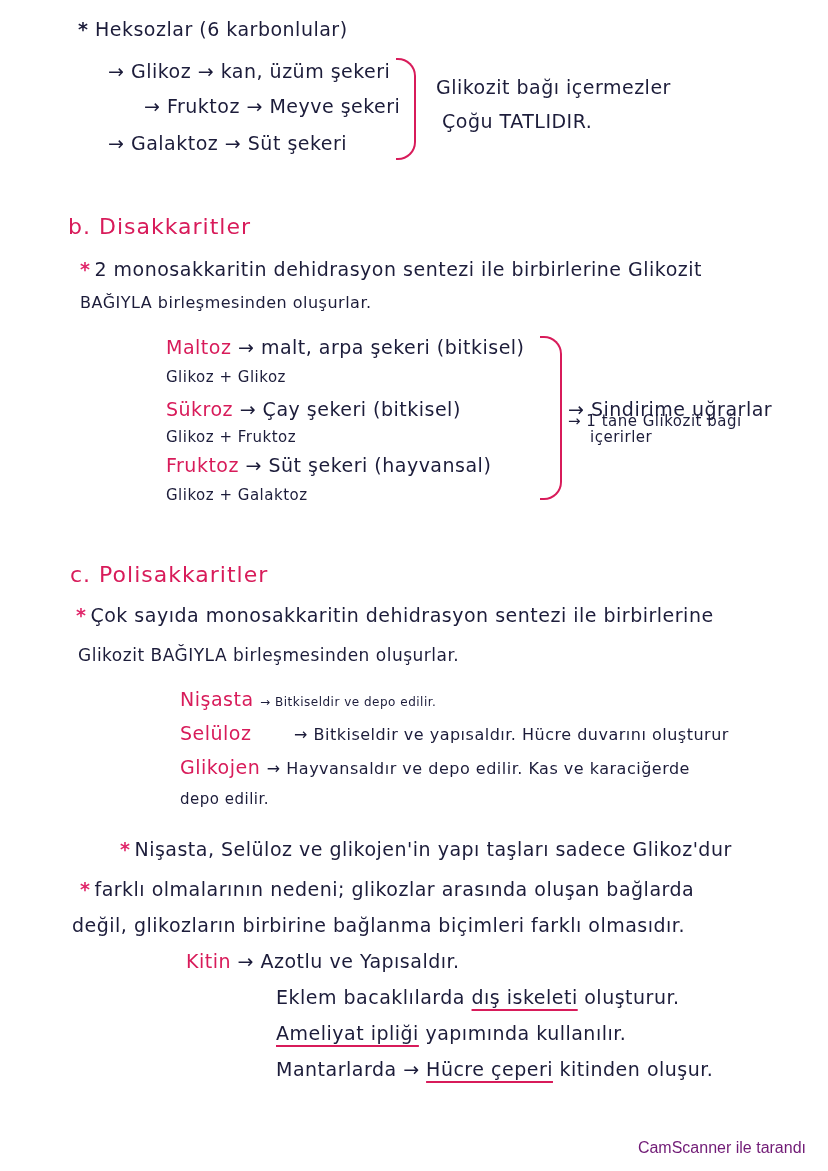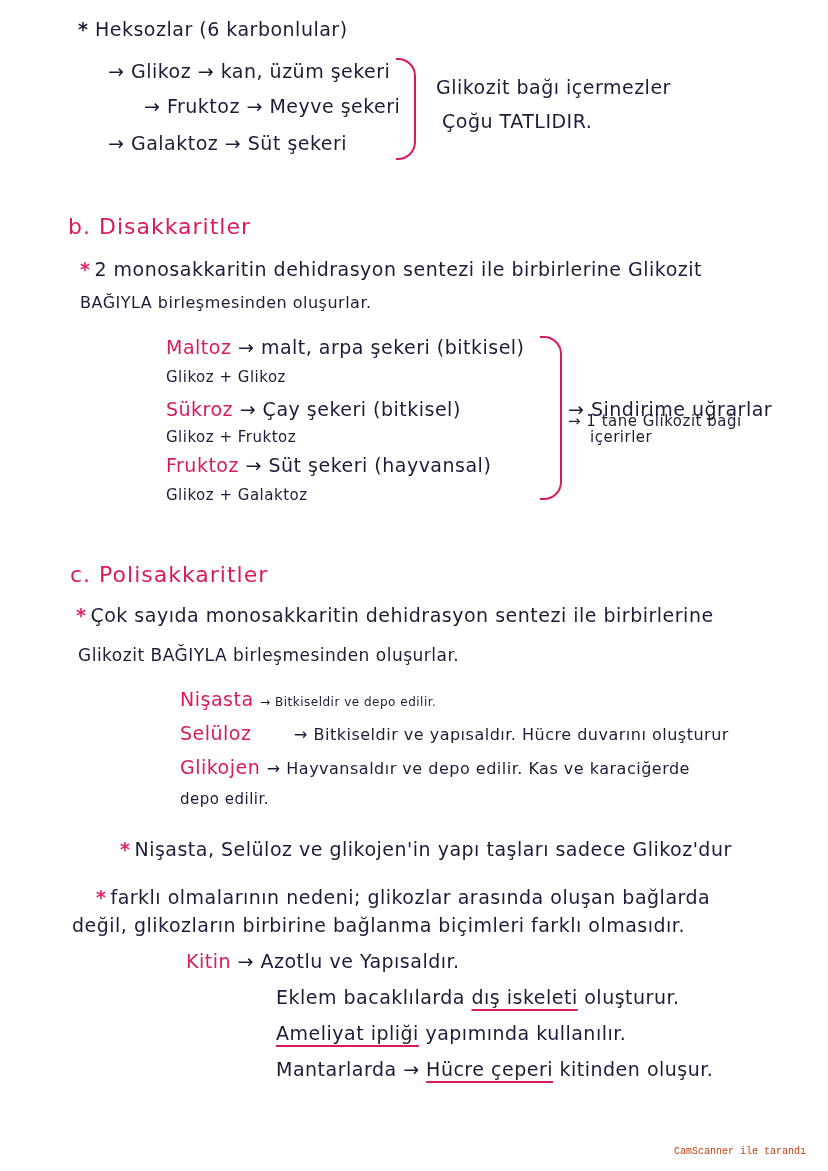--- a/index.html
+++ b/index.html
@@ -11,21 +11,21 @@
   .ink { color:#1c1c3a; }
   .pink { color:#d81b5a; }
   .star { color:#e0266a; font-weight:bold; margin-right:4px; }
   .heading { font-size:22px; letter-spacing:1px; }
   .sub { font-size:15px; }
   .ul { text-decoration: underline; text-decoration-color:#d81b5a; text-decoration-thickness:2px; text-underline-offset:5px; }
   .brace {
     position:absolute; border:2px solid #d81b5a; border-left:none;
     border-radius:0 18px 18px 0;
   }
-  .footer { position:absolute; right:22px; bottom:14px; font-family:Liberation Mono, monospace; font-size:10px; color:#c2410c; }
+  .footer { position:absolute; right:22px; bottom:14px; font-family:Liberation Sans, sans-serif; font-size:16px; color:#701a75; }
 </style>
 </head>
 <body>
 
 <div class="line ink" style="left:78px;top:18px;"><span class="ink" style="font-weight:bold;">*</span> <span>Heksozlar (6 karbonlular)</span></div>
 <div class="line ink" style="left:108px;top:60px;">→ Glikoz → kan, üzüm şekeri</div>
 <div class="line ink" style="left:108px;top:95px;margin-left:36px;">→ Fruktoz → Meyve şekeri</div>
 <div class="line ink" style="left:108px;top:132px;">→ Galaktoz → Süt şekeri</div>
 <div class="brace" style="left:396px;top:58px;width:18px;height:98px;"></div>
 <div class="line ink" style="left:436px;top:76px;">Glikozit bağı içermezler</div>
@@ -49,21 +49,21 @@
 <div class="line pink heading" style="left:70px;top:562px;">c. Polisakkaritler</div>
 <div class="line ink" style="left:76px;top:604px;"><span class="star">*</span><span>Çok sayıda monosakkaritin dehidrasyon sentezi ile birbirlerine</span></div>
 <div class="line ink" style="left:78px;top:645px;font-size:17px;">Glikozit BAĞIYLA birleşmesinden oluşurlar.</div>
 
 <div class="line" style="left:180px;top:688px;"><span class="pink">Nişasta</span> <span class="ink" style="font-size:12px;">→ Bitkiseldir ve depo edilir.</span></div>
 <div class="line" style="left:180px;top:722px;"><span class="pink">Selüloz</span> <span class="ink" style="font-size:16px;margin-left:36px;">→ Bitkiseldir ve yapısaldır. Hücre duvarını oluşturur</span></div>
 <div class="line" style="left:180px;top:756px;"><span class="pink">Glikojen</span> <span class="ink" style="font-size:16px;">→ Hayvansaldır ve depo edilir. Kas ve karaciğerde</span></div>
 <div class="line ink sub" style="left:180px;top:790px;">depo edilir.</div>
 
 <div class="line ink" style="left:80px;top:838px;margin-left:40px;"><span class="star">*</span><span>Nişasta, Selüloz ve glikojen'in yapı taşları sadece Glikoz'dur</span></div>
-<div class="line ink" style="left:96px;top:878px;margin-top:8px;"><span class="star">*</span><span>farklı olmalarının nedeni; glikozlar arasında oluşan bağlarda</span></div>
+<div class="line ink" style="left:80px;top:878px;"><span class="star">*</span><span>farklı olmalarının nedeni; glikozlar arasında oluşan bağlarda</span></div>
 <div class="line ink" style="left:72px;top:914px;">değil, glikozların birbirine bağlanma biçimleri farklı olmasıdır.</div>
 
 <div class="line" style="left:186px;top:950px;"><span class="pink">Kitin</span> <span class="ink">→ Azotlu ve Yapısaldır.</span></div>
 <div class="line ink" style="left:276px;top:986px;"><span>Eklem bacaklılarda </span><span class="ul">dış iskeleti</span><span> oluşturur.</span></div>
 <div class="line ink" style="left:276px;top:1022px;"><span class="ul">Ameliyat ipliği</span><span> yapımında kullanılır.</span></div>
 <div class="line ink" style="left:276px;top:1058px;"><span>Mantarlarda → </span><span class="ul">Hücre çeperi</span><span> kitinden oluşur.</span></div>
 
 <div class="footer">CamScanner ile tarandı</div>
 
 </body></html>

